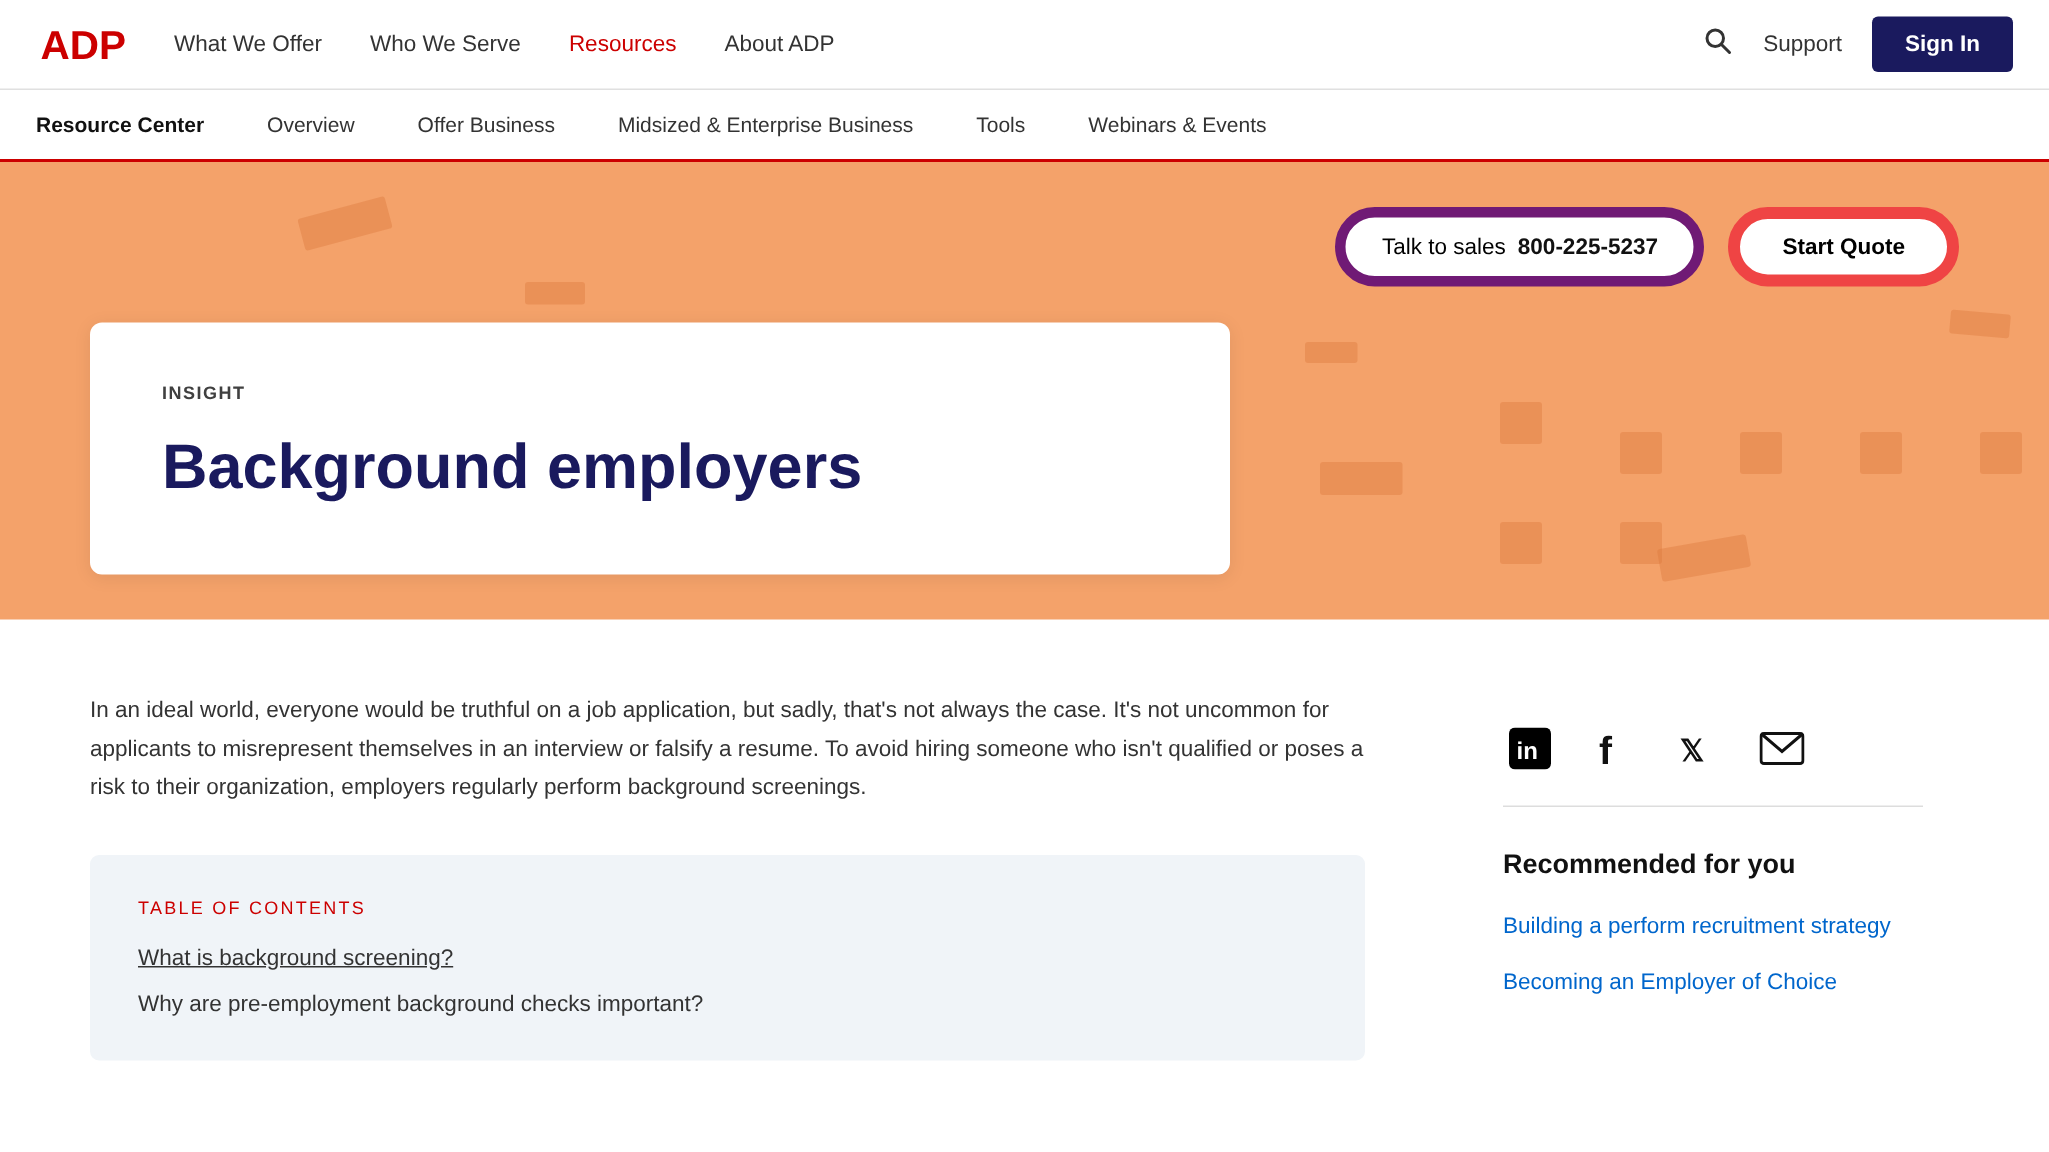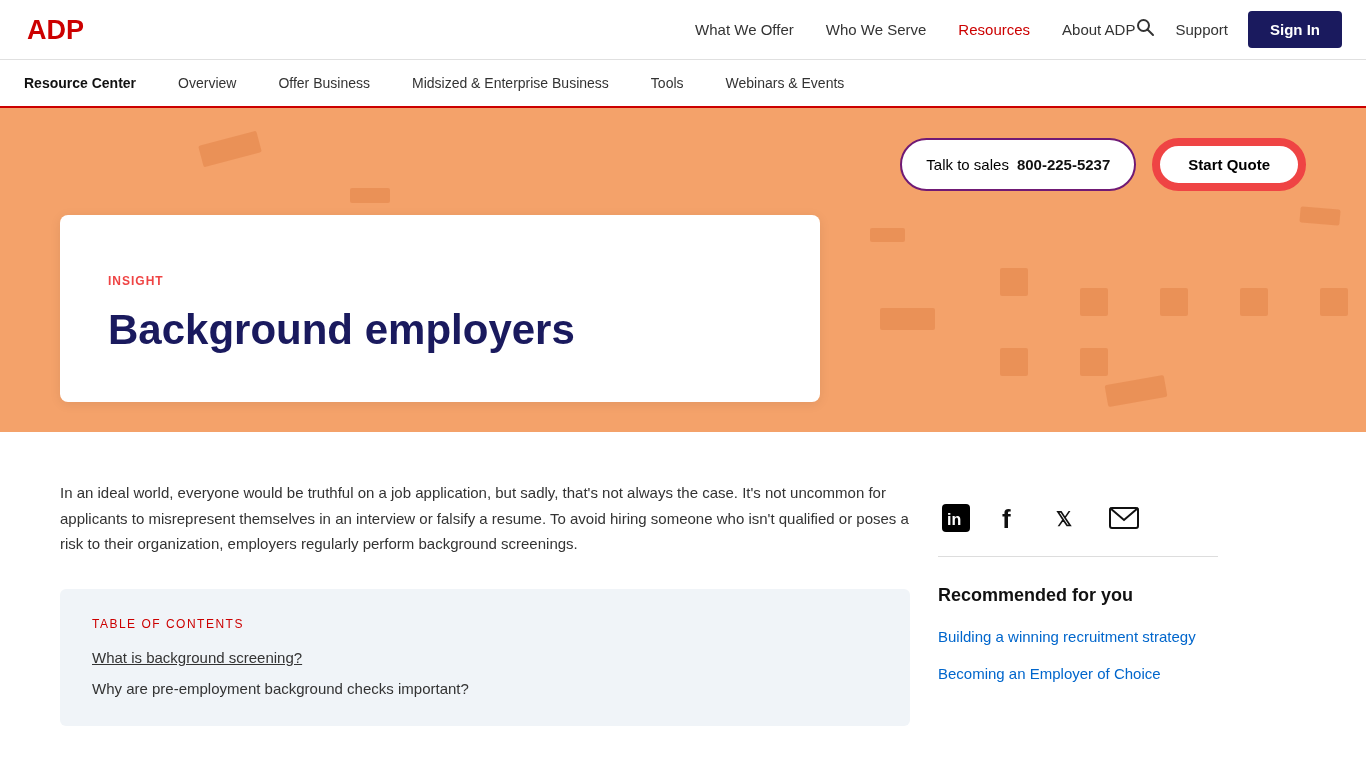--- a/index.html
+++ b/index.html
@@ -20,21 +20,20 @@
       width: 60px;
       height: 36px;
       margin-right: 32px;
       flex-shrink: 0;
     }
     .nav-links {
       display: flex;
       align-items: center;
       gap: 32px;
       flex: 1;
-      justify-content: flex-end;
     }
     .nav-link {
       font-size: 15px;
       color: #333;
       text-decoration: none;
       font-weight: 500;
       cursor: pointer;
       white-space: nowrap;
     }
     .nav-link.active {
@@ -114,21 +113,21 @@
     .hero-cta-row {
       display: flex;
       justify-content: flex-end;
       gap: 16px;
       margin-bottom: 24px;
       position: relative;
       z-index: 2;
     }
     .talk-to-sales-btn {
       background: #fff;
-      border: 2px solid #701a75;
+      border: 7px solid #701a75;
       border-radius: 28px;
       padding: 10px 24px;
       font-size: 15px;
       cursor: pointer;
       display: flex;
       align-items: center;
       gap: 8px;
       font-weight: 500;
     }
     .talk-phone {
@@ -149,38 +148,37 @@
       border-radius: 8px;
       padding: 40px 48px 48px 48px;
       max-width: 760px;
       position: relative;
       z-index: 2;
       box-shadow: 0 2px 12px rgba(0,0,0,0.08);
     }
     .hero-tag {
       font-size: 12px;
       font-weight: 700;
-      color: #ef4444;
+      color: #404040;
       letter-spacing: 1px;
       text-transform: uppercase;
       margin-bottom: 18px;
-      margin-top: 19px;
     }
     .hero-title {
       font-size: 42px;
       font-weight: 700;
       color: #1a1a5e;
       line-height: 1.15;
     }
 
     
     .main-content {
       display: flex;
       padding: 48px 60px 40px 60px;
-      gap: 28px;
+      gap: 92px;
       max-width: 1366px;
     }
     .article-body {
       flex: 1;
       max-width: 850px;
     }
     .article-intro {
       font-size: 15px;
       color: #333;
       line-height: 1.7;
@@ -368,17 +366,17 @@
       <div class="social-icon">
         <svg width="30" height="22" viewBox="0 0 30 22" fill="none">
           <rect x="1" y="1" width="28" height="20" rx="2" stroke="#111" stroke-width="2" fill="none"></rect>
           <polyline points="1,1 15,13 29,1" stroke="#111" stroke-width="2" fill="none"></polyline>
         </svg>
       </div>
     </div>
 
     <h3 class="recommended-title">Recommended for you</h3>
 
-    <a class="rec-link">Building a winning recruitment strategy</a>
+    <a class="rec-link">Building a perform recruitment strategy</a>
     <a class="rec-link">Becoming an Employer of Choice</a>
   </aside>
 
 </div>
 
 </body></html>

